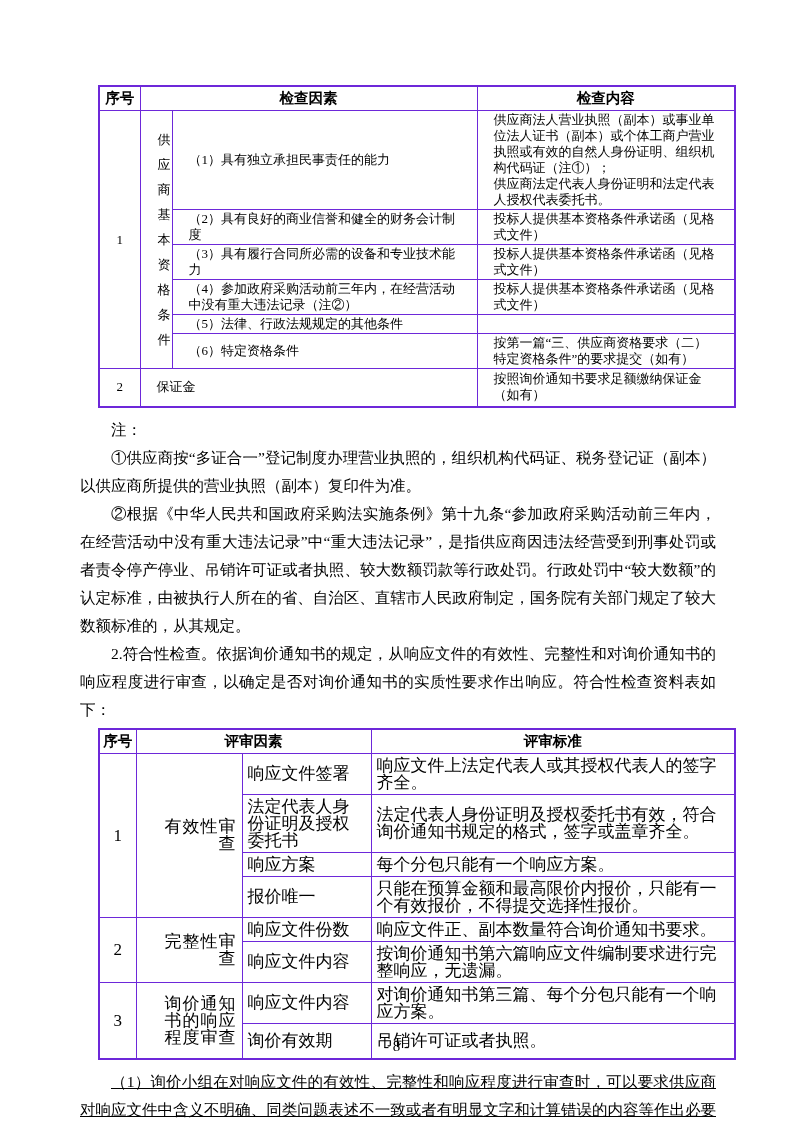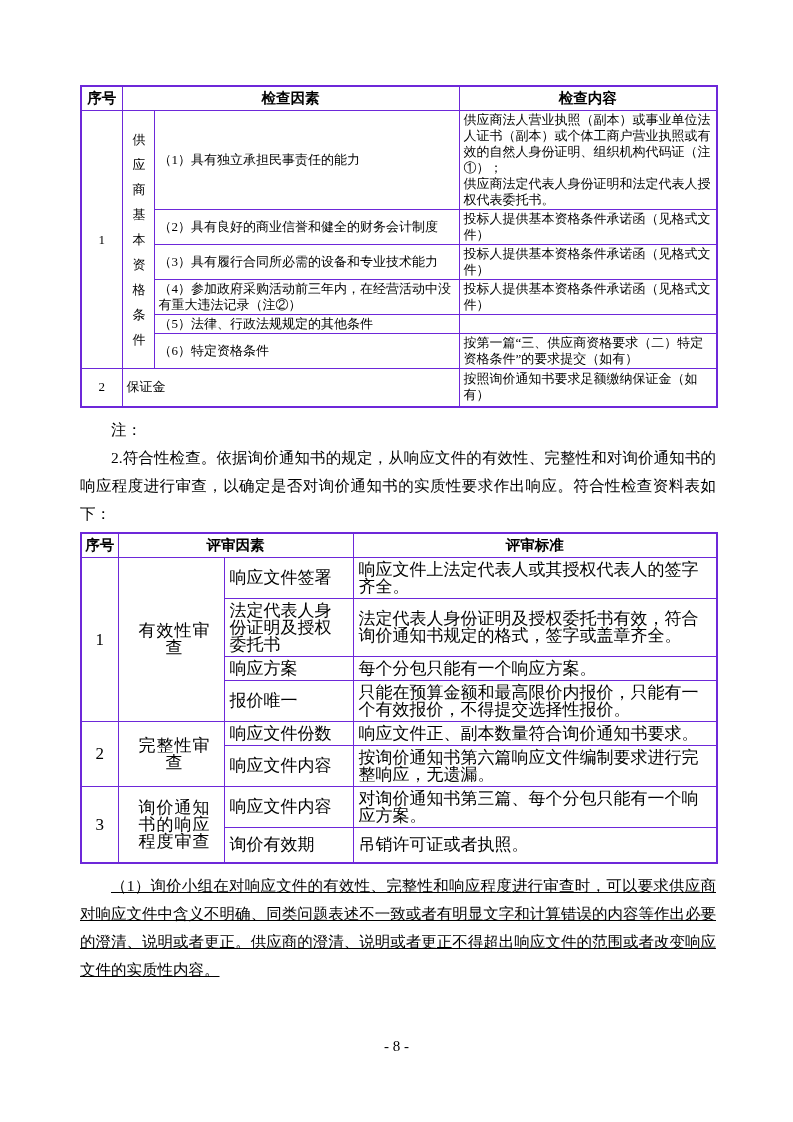--- a/index.html
+++ b/index.html
@@ -16,49 +16,49 @@
     background: #ffffff;
     padding: 85px 77px 0 80px;
     overflow: hidden;
   }
   
   table {
     border-collapse: collapse;
     width: 636px;
     table-layout: fixed;
   }
-  table, th, td { border: 1px solid #6d28d9; }
+  table, th, td { border: 1px solid #6d28d9; margin-left: 18px; }
   table { border-width: 2px; }
   th {
     font-weight: bold;
     font-size: 14.5px;
     text-align: center;
     padding: 2px 2px;
     height: 22px;
   }
   td {
     vertical-align: middle;
-    padding: 1px 4px;
+    padding: 1px 16px;
   }
   
   .t1 td { font-size: 13px; line-height: 16px; }
   .t1 .idx { text-align: center; }
   .t1 .vert {
     text-align: center;
-    padding: 4px 10px;
+    padding: 4px 17px;
     line-height: 25px;
     font-size: 13px;
     letter-spacing: 0;
     word-break: break-all;
   }
   .t1 .content div { margin: 0; }
   
   .t2 td { font-size: 17px; line-height: 17px; padding: 3px 5px; }
   .t2 .idx { text-align: center; }
-  .t2 .cat { text-align: center; padding-left: 12px; letter-spacing: 1px; }
+  .t2 .cat { text-align: right; padding-left: 12px; letter-spacing: 1px; }
   
   .bodytext {
     font-size: 15.5px;
     line-height: 28px;
     text-align: justify;
     width: 636px;
   }
   .indent { text-indent: 2em; }
   .note-label { text-indent: 2em; }
   .mt8  { margin-top: 8px; }
@@ -123,20 +123,22 @@
     <tr>
       <td class="idx" style="height:38px">2</td>
       <td colspan="2">保证金</td>
       <td>按照询价通知书要求足额缴纳保证金（如有）</td>
     </tr>
   </tbody>
     </table>
 
   <div class="bodytext mt8">
     <div class="note-label">注：</div>
+    <div class="indent">①供应商按“多证合一”登记制度办理营业执照的，组织机构代码证、税务登记证（副本）以供应商所提供的营业执照（副本）复印件为准。</div>
+    <div class="indent">②根据《中华人民共和国政府采购法实施条例》第十九条“参加政府采购活动前三年内，在经营活动中没有重大违法记录”中“重大违法记录”，是指供应商因违法经营受到刑事处罚或者责令停产停业、吊销许可证或者执照、较大数额罚款等行政处罚。行政处罚中“较大数额”的认定标准，由被执行人所在的省、自治区、直辖市人民政府制定，国务院有关部门规定了较大数额标准的，从其规定。</div>
     <div class="indent">2.符合性检查。依据询价通知书的规定，从响应文件的有效性、完整性和对询价通知书的响应程度进行审查，以确定是否对询价通知书的实质性要求作出响应。符合性检查资料表如下：</div>
   </div>
 
   <table class="t2 mt4">
     <colgroup>
       <col style="width:37px">
         <col style="width:106px">
         <col style="width:129px">
         <col style="width:364px">
     </colgroup>

